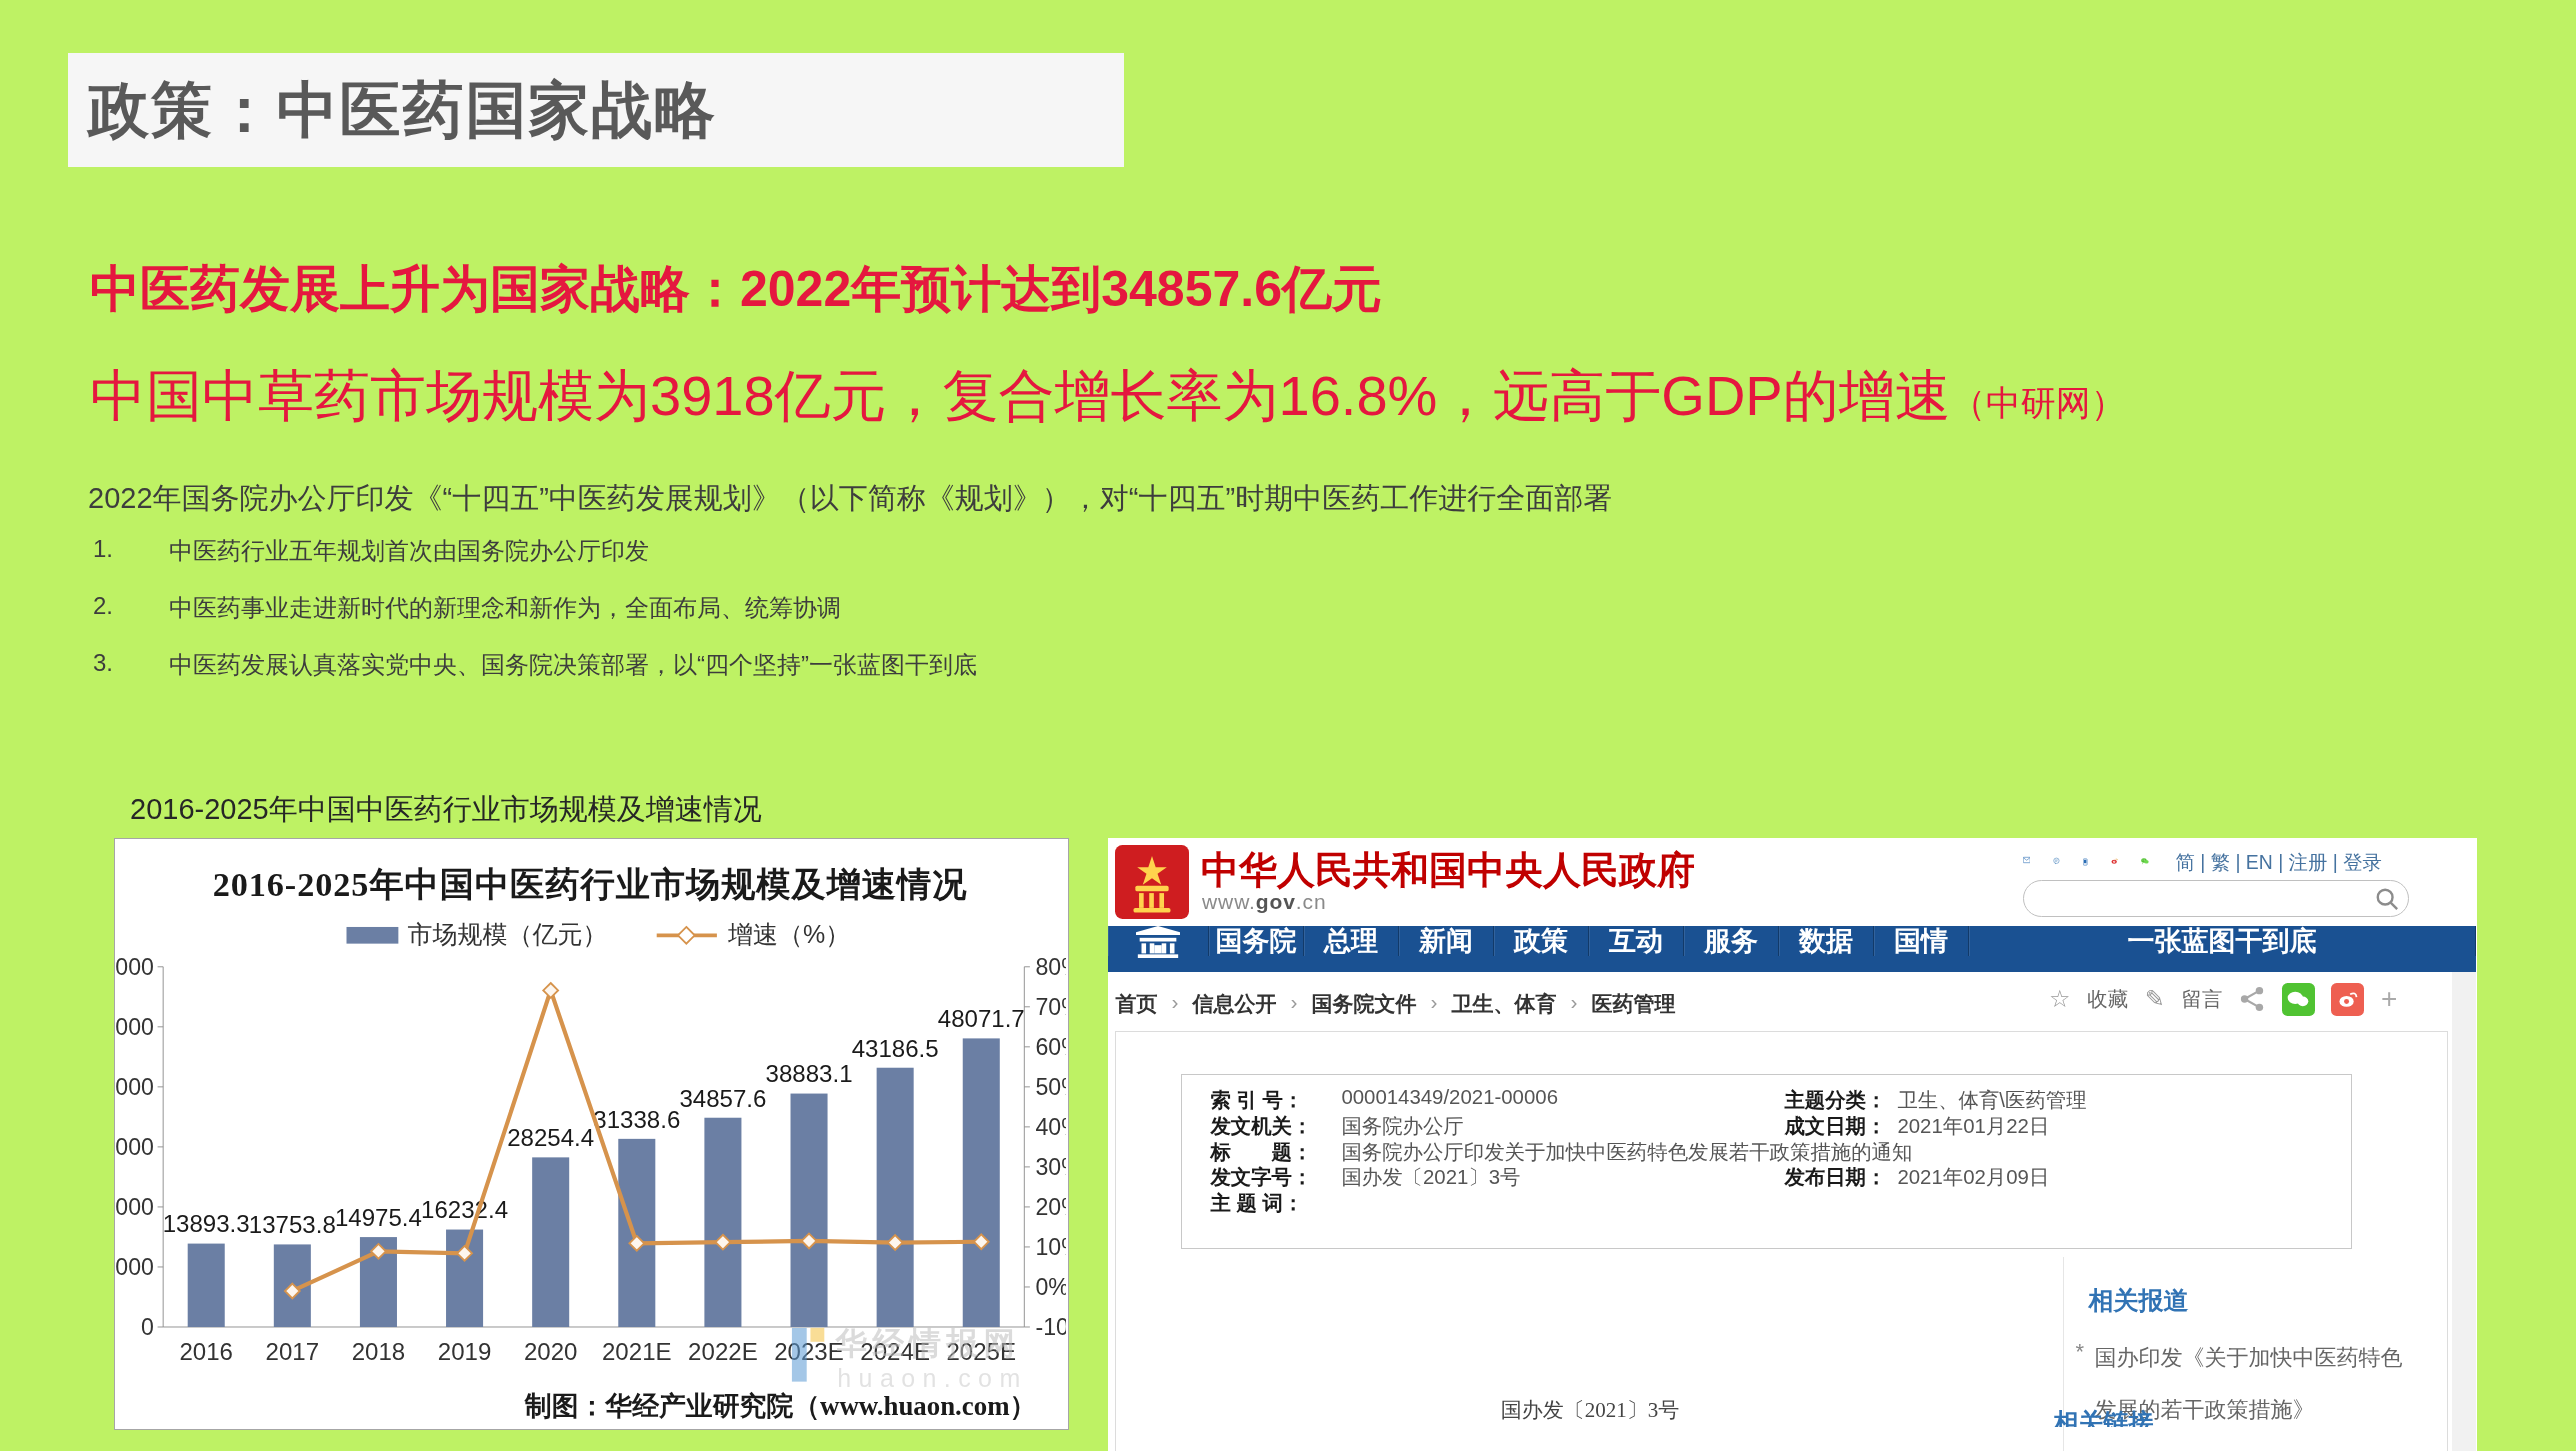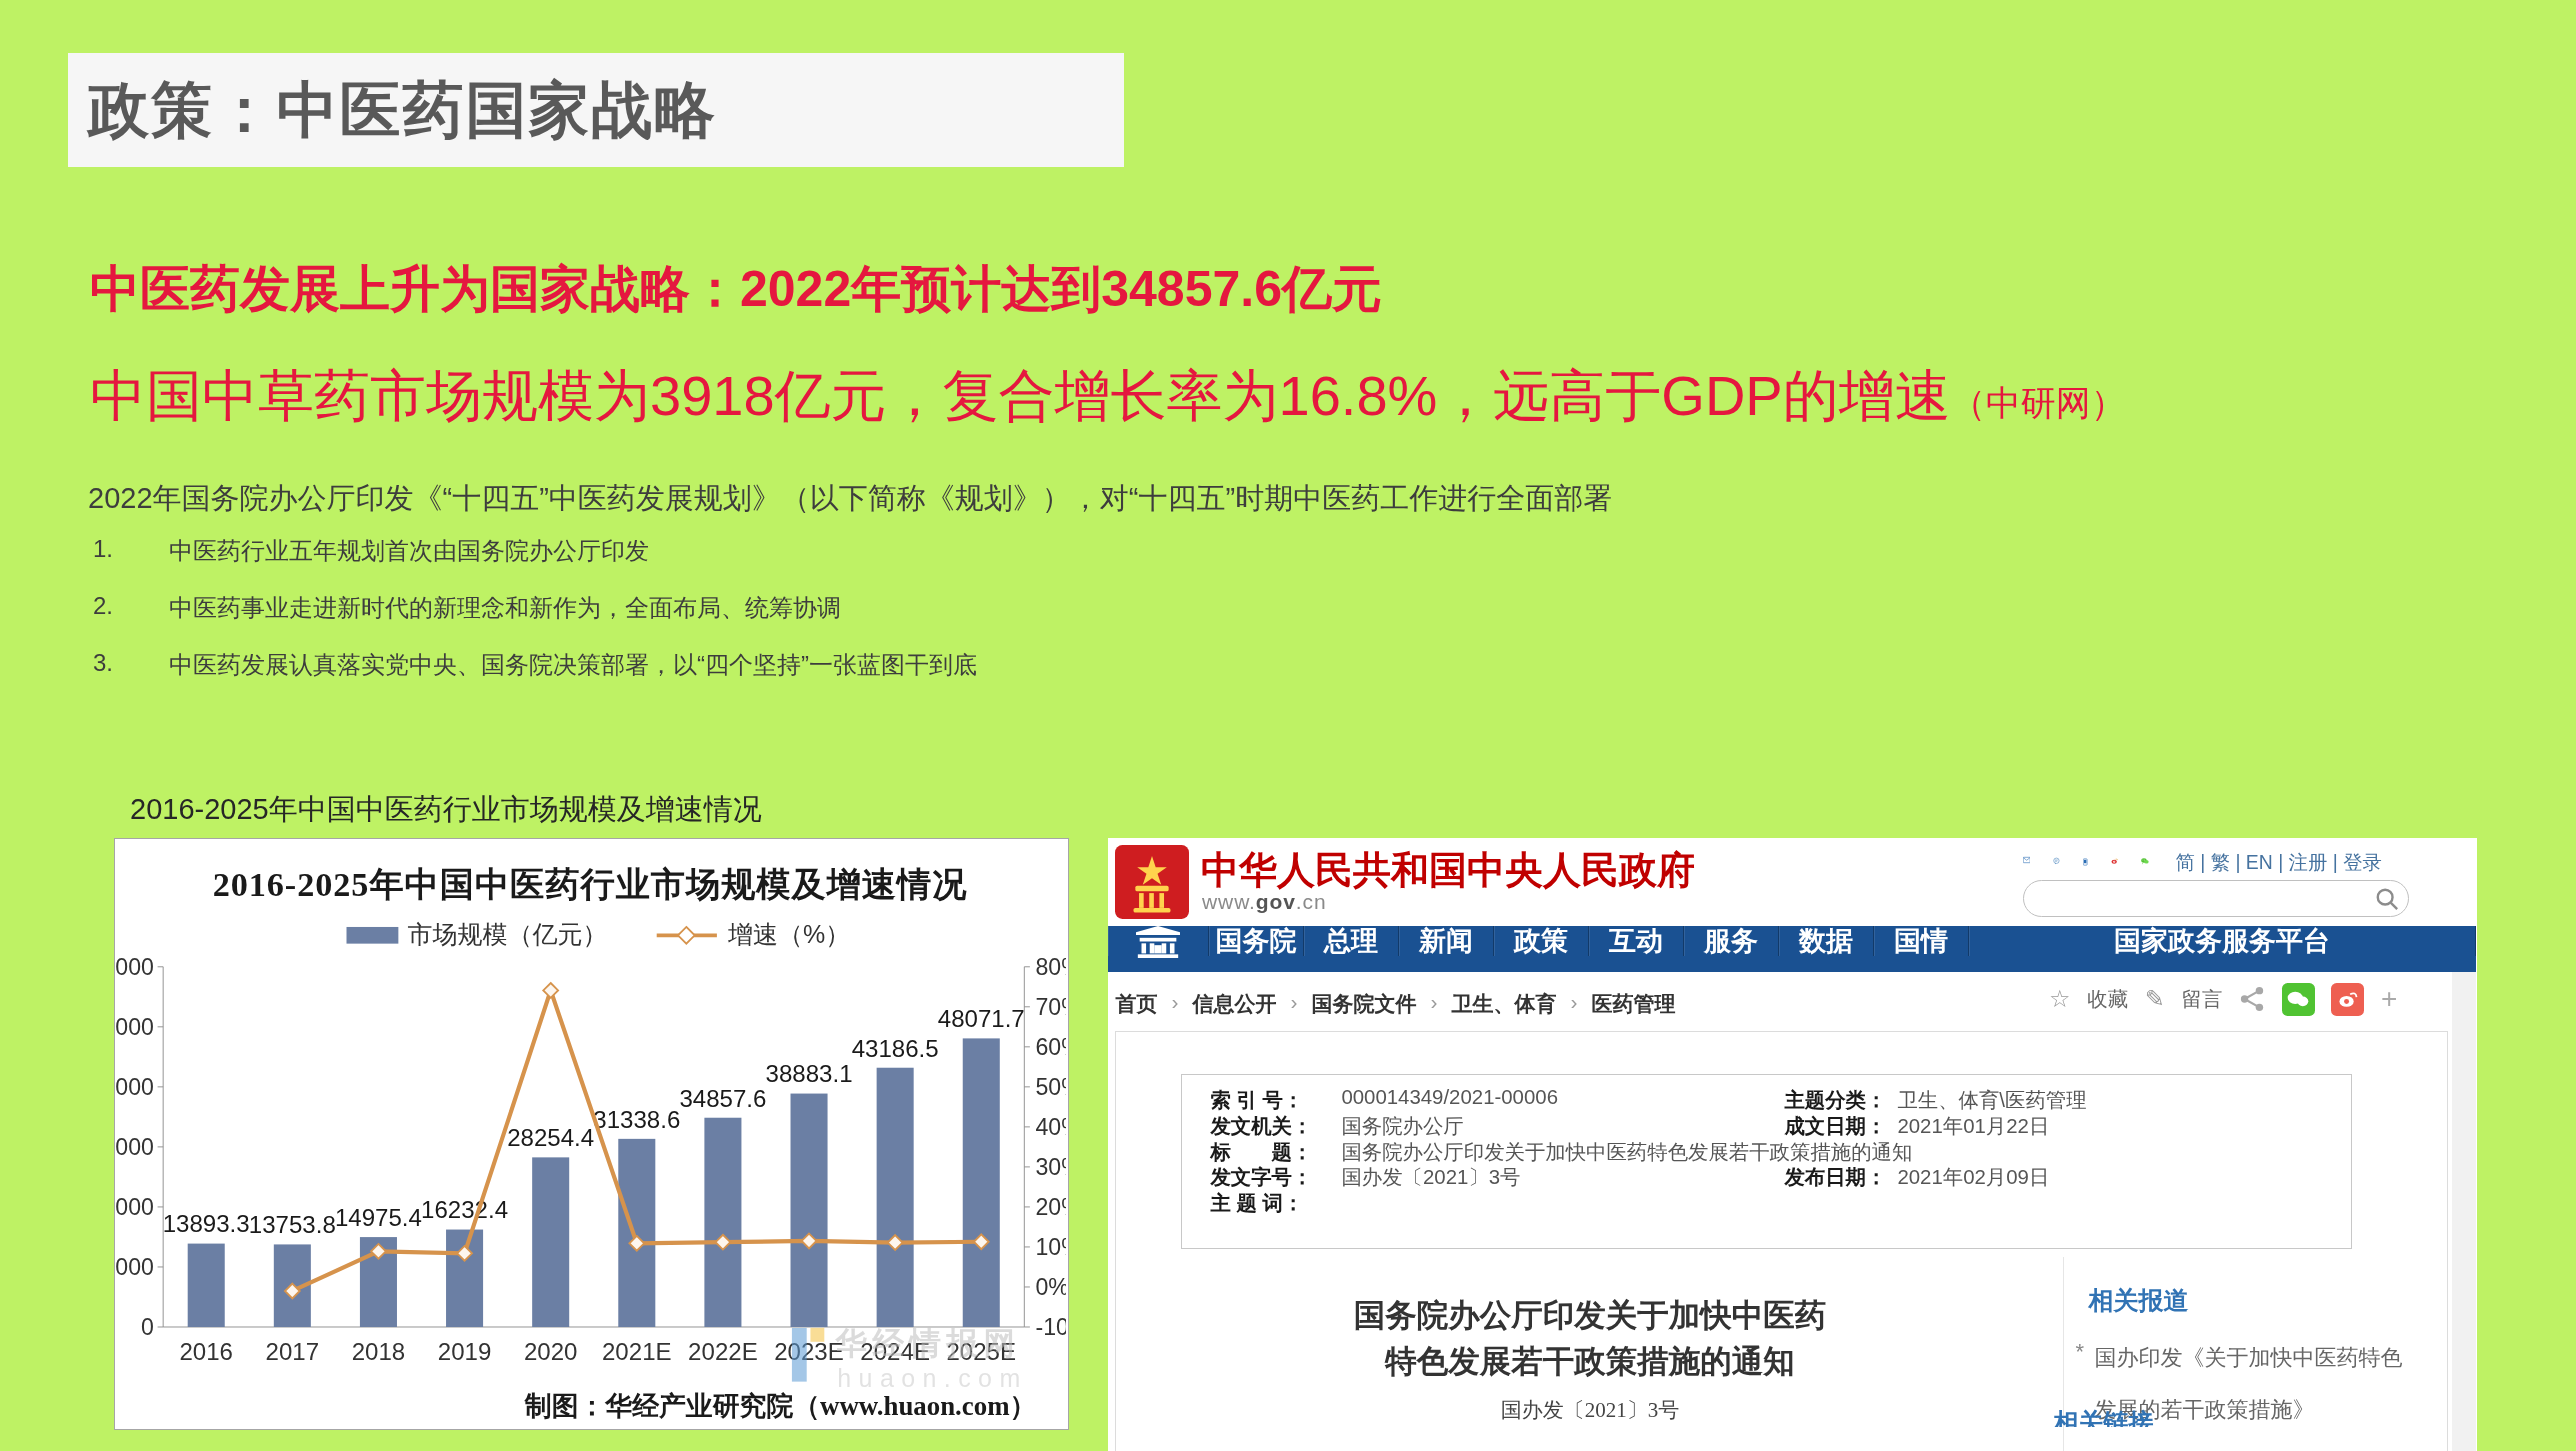--- a/index.html
+++ b/index.html
@@ -264,21 +264,21 @@
           </svg>
       </div>
     <div class="nav-cell nav-std">国务院</div>
         <div class="nav-cell nav-std">总理</div>
         <div class="nav-cell nav-std">新闻</div>
         <div class="nav-cell nav-std">政策</div>
         <div class="nav-cell nav-std">互动</div>
         <div class="nav-cell nav-std">服务</div>
         <div class="nav-cell nav-std">数据</div>
         <div class="nav-cell nav-std">国情</div>
-        <div class="nav-cell nav-wide">国家政务服务平台</div>
+        <div class="nav-cell nav-wide">一张蓝图干到底</div>
       </div>
 
     <div class="abs" id="crumb-row">
       <div id="crumbs">
           <span>首页</span>
           <span class="sep">›</span>
           <span>信息公开</span>
           <span class="sep">›</span>
           <span>国务院文件</span>
           <span class="sep">›</span>
@@ -336,24 +336,20 @@
             <span class="meta-label" style="left: 28px;">发文字号：</span>
             <span class="meta-value" style="left: 159px;">国办发〔2021〕3号</span>
             <span class="meta-label" style="left: 602px;">发布日期：</span>
             <span class="meta-value" style="left: 715px;">2021年02月09日</span>
           </div>
           <div class="meta-row" style="top: 114px;">
             <span class="meta-label" style="left: 28px;">主 题 词：</span>
             <span class="meta-value" style="left: 159px;"></span>
           </div>
         </div>
-      <div id="doc-title">
-        <div>国务院办公厅印发关于加快中医药</div>
-        <div>特色发展若干政策措施的通知</div>
-      </div>
       <div id="doc-number">国办发〔2021〕3号</div>
       <div id="side-divider"></div>
       <div id="related-heading">相关报道</div>
       <div id="related-bullet">*</div>
       <div id="related-item">国办印发《关于加快中医药特色发展的若干政策措施》</div>
       <div id="related-clip"><span>相关链接</span></div>
     </div>
 
     <div class="abs" id="scroll-strip"></div>
   </div>

